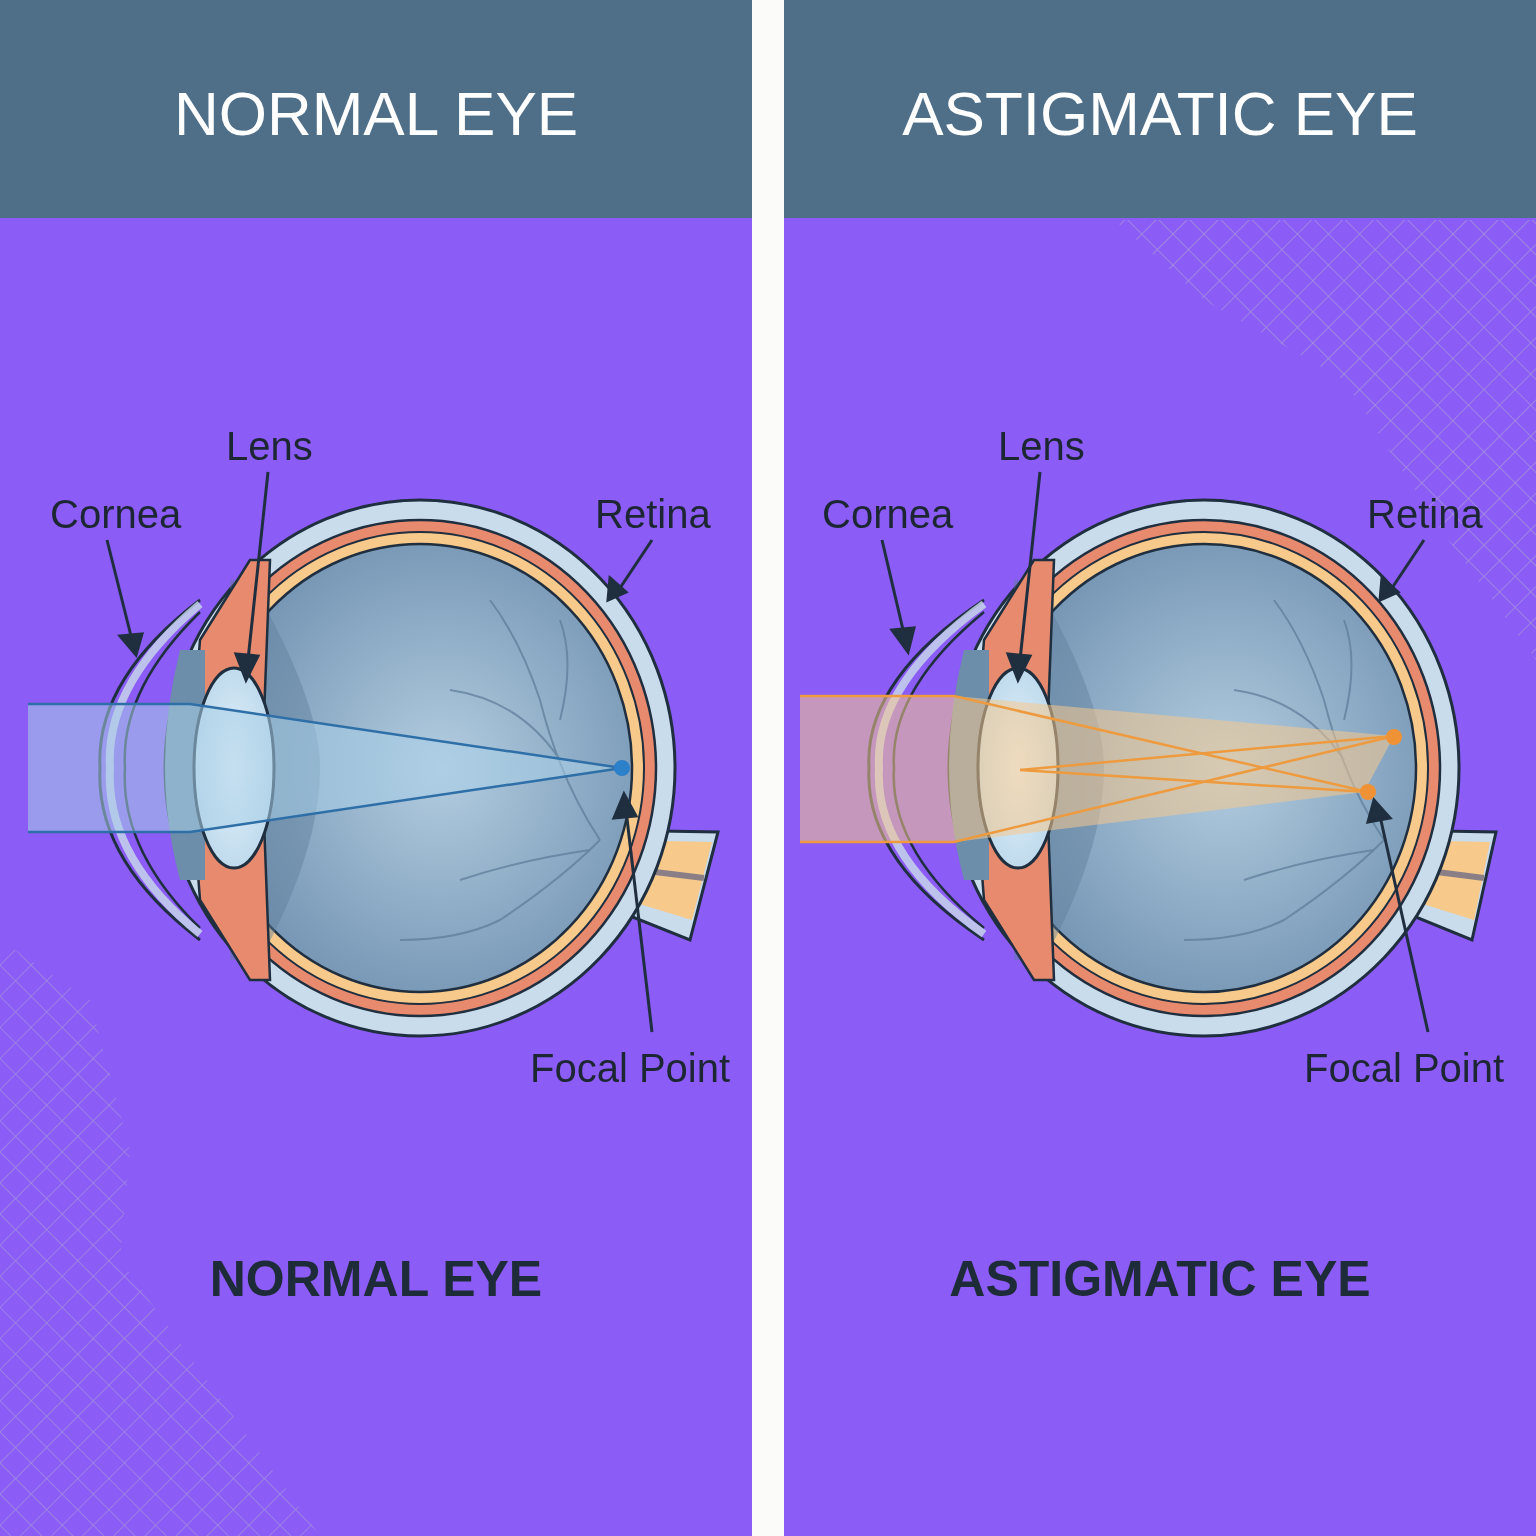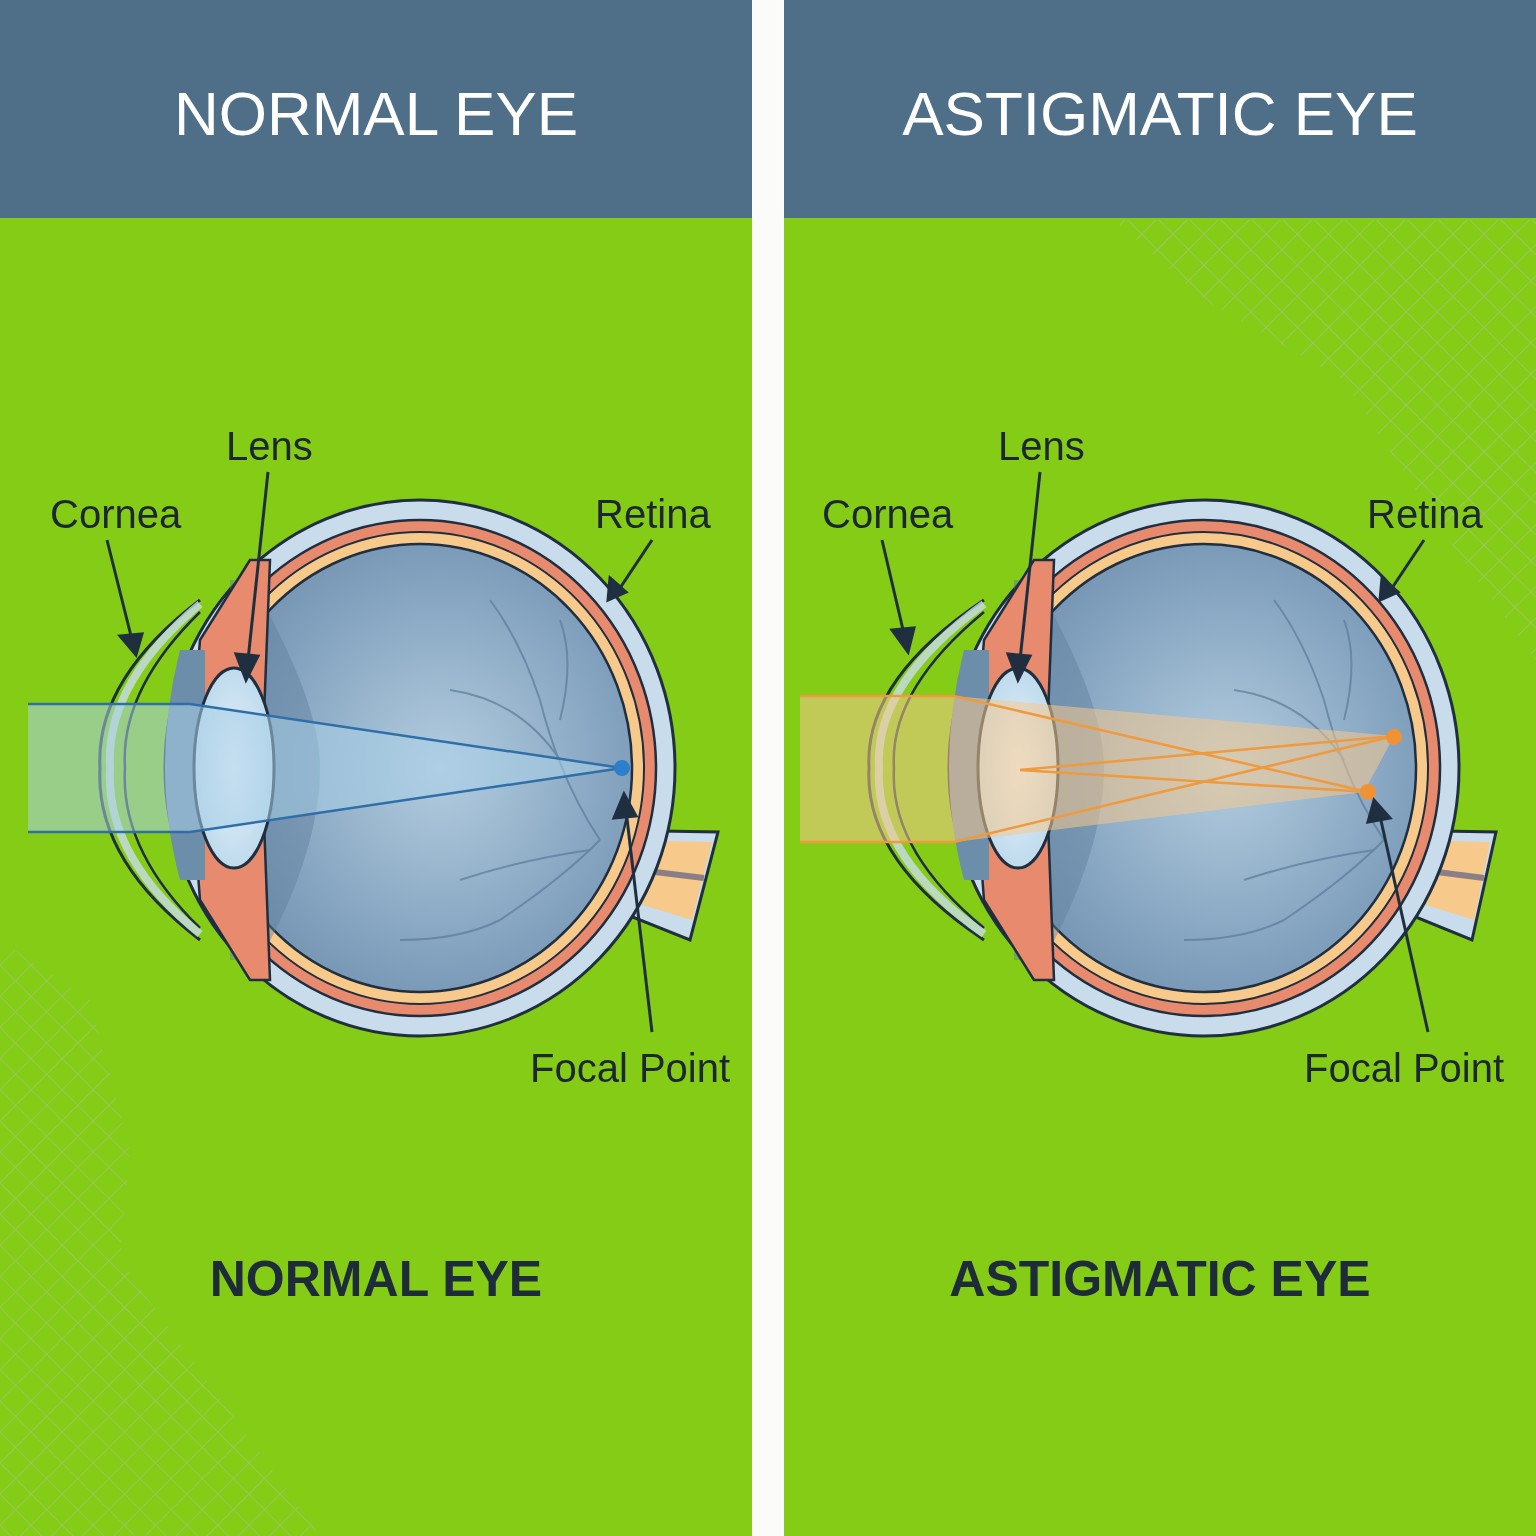--- a/index.html
+++ b/index.html
@@ -1,17 +1,17 @@
 <!DOCTYPE html>
 <html><head>
   <meta charset="utf-8">
   <style>
     html, body { margin:0; padding:0; }
     body { width:1536px; height:1536px; background:#fbfbf9; position:relative; overflow:hidden; font-family:"Liberation Sans", sans-serif; }
-    .panel { position:absolute; top:0; height:1536px; background:#84cc16; overflow:hidden; }
+    .panel { position:absolute; top:0; height:1536px; background:#8b5cf6; overflow:hidden; }
     .panel.left { left:0; width:752px; }
     .panel.right { left:784px; width:752px; }
     .header { position:absolute; left:0; top:0; width:100%; height:218px; background:#4f6f88; display:flex; align-items:center; justify-content:center; }
     .header-title { color:#ffffff; font-size:62px; font-weight:400; letter-spacing:0px; margin-top:8px; }
     .panel svg.art { position:absolute; left:0; top:0; }
     .label { position:absolute; font-size:40px; color:#1d2733; white-space:nowrap; }
     .caption { position:absolute; top:1250px; width:100%; text-align:center; font-size:50px; font-weight:700; color:#1e2b38; }
   </style>
 </head>
 <body>

